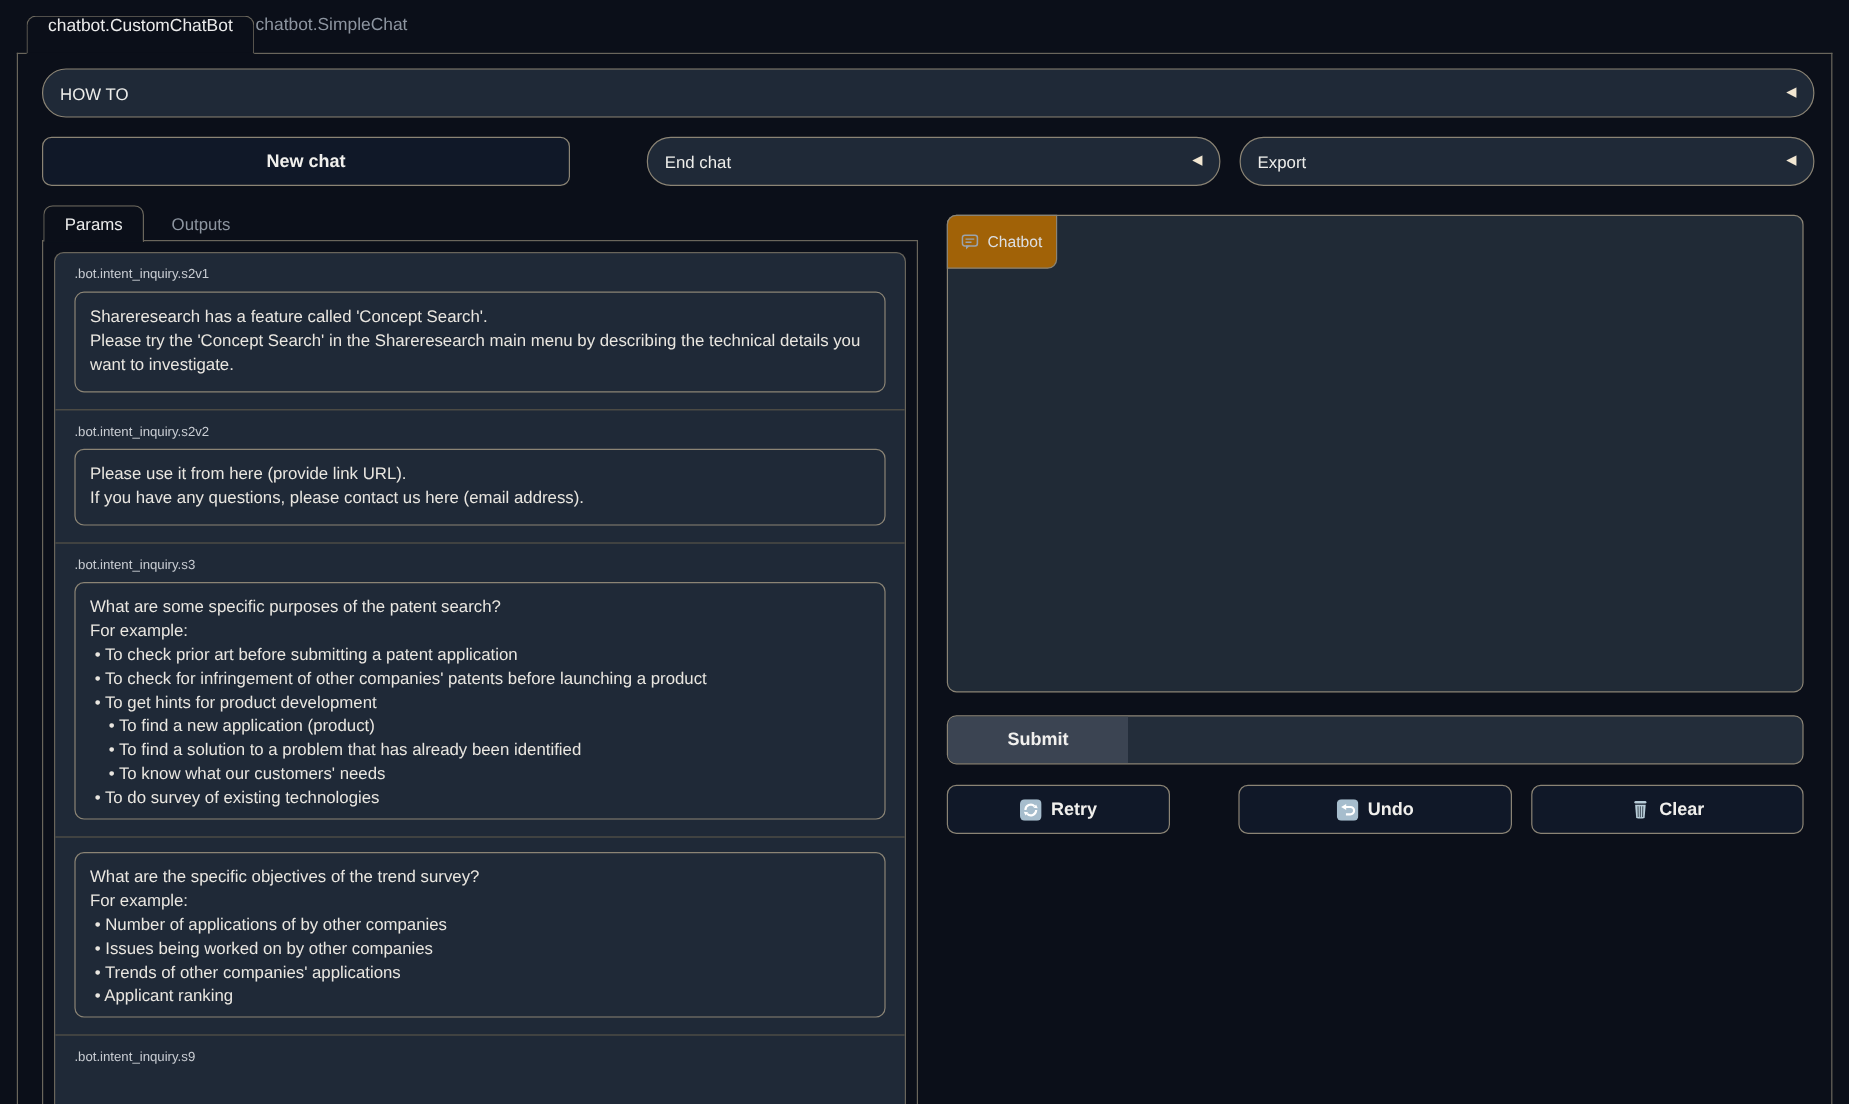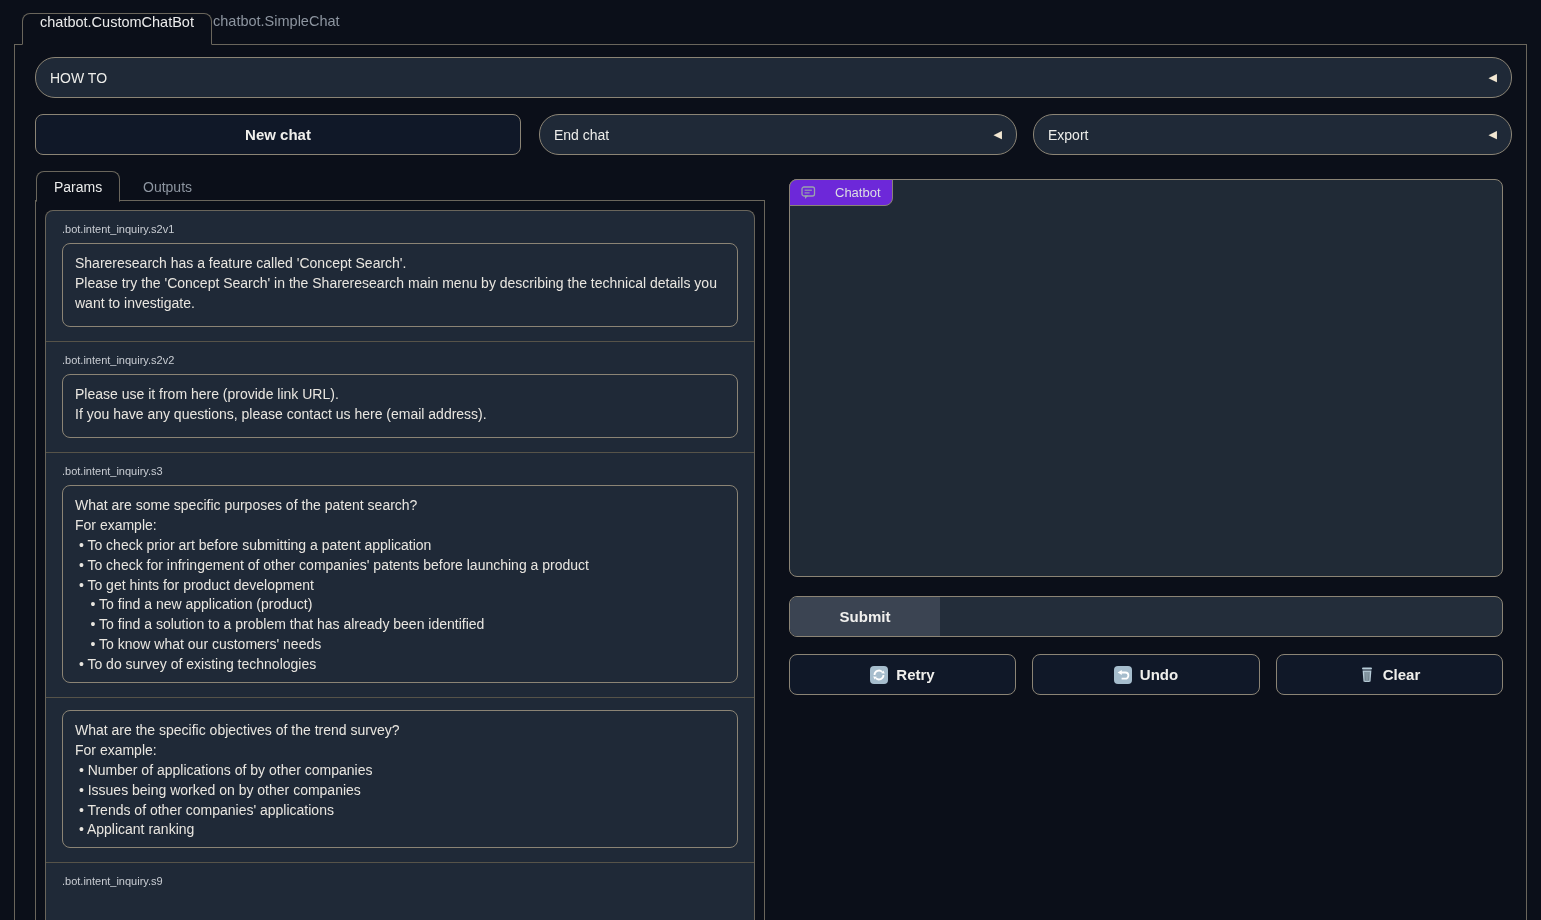--- a/index.html
+++ b/index.html
@@ -36,21 +36,21 @@
   #acc-howto { left:34px; top:56px;  width:1477px; }
   #acc-endchat { left:538px; top:113px; width:478px; }
   #acc-export  { left:1032px; top:113px; width:479px; }
   .acc-arrow { color:#f2e7d2; font-size:11px; line-height:1; }
   .btn-dark {
     position:absolute; height:41px; background:#101828;
     border:1px solid #8b8475; border-radius:8px;
     display:flex; align-items:center; justify-content:center;
     font-size:15px; font-weight:bold; color:#f0efec; cursor:pointer;
   }
-  #btn-newchat { left:34px; top:113px; width:486px; }
+  #btn-newchat { left:34px; top:113px; width:440px; }
 
   
   .params-panel {
     position:absolute; left:35px; top:200px; width:730px; height:730px;
     border:1px solid #6a665c; border-bottom:none;
   }
   .ptab { position:absolute; top:171px; height:31px; display:flex; align-items:center;
           padding:0 17px; font-size:14px; z-index:3; }
   .ptab.active {
     left:36px; background:#0b0f19; color:#ececec;
@@ -76,23 +76,23 @@
   }
   .h84 { height:84px; } .h64 { height:64px; } .h198 { height:198px; }
   .h138 { height:138px; }
 
   
   .chat-panel {
     position:absolute; left:789px; top:179px; width:714px; height:398px;
     background:#202a36; border:1px solid #8b8475; border-radius:8px;
   }
   .chat-label {
-    position:absolute; left:-1px; top:-1px; height:27px;
-    display:flex; align-items:center; gap:19px; padding:0 11px;
-    background:#6d28d9; border:1px solid #8b8475;
+    position:absolute; left:-1px; top:-1px; height:45px;
+    display:flex; align-items:center; gap:7px; padding:0 11px;
+    background:#a16207; border:1px solid #8b8475;
     border-top-left-radius:8px; border-bottom-right-radius:8px;
     font-size:13px; color:#dcdfe3;
   }
   .input-row {
     position:absolute; left:789px; top:596px; width:714px; height:41px;
     display:flex; background:#232d3a; border:1px solid #8b8475;
     border-radius:8px; overflow:hidden;
   }
   .input-row input {
     flex:1; background:transparent; border:none; outline:none;
@@ -104,21 +104,21 @@
     width:150px; background:#3b4452; border:none; cursor:pointer;
     color:#f1f0ee; font-size:15px; font-weight:bold;
     font-family:"Liberation Sans", sans-serif;
   }
   .act-btn {
     position:absolute; top:654px; height:41px; background:#101828;
     border:1px solid #8b8475; border-radius:8px; cursor:pointer;
     display:flex; align-items:center; justify-content:center; gap:8px;
     font-size:15px; font-weight:bold; color:#f0efec;
   }
-  #btn-retry { left:789px;  width:227px; }
+  #btn-retry { left:789px;  width:186px; }
   #btn-undo  { left:1032px; width:228px; }
   #btn-clear { left:1276px; width:227px; }
   .icon-svg { display:block; }
 </style>
 </head>
 <body>
 
 <div class="top-tab active">
   <span>chatbot.CustomChatBot</span>
 </div>

